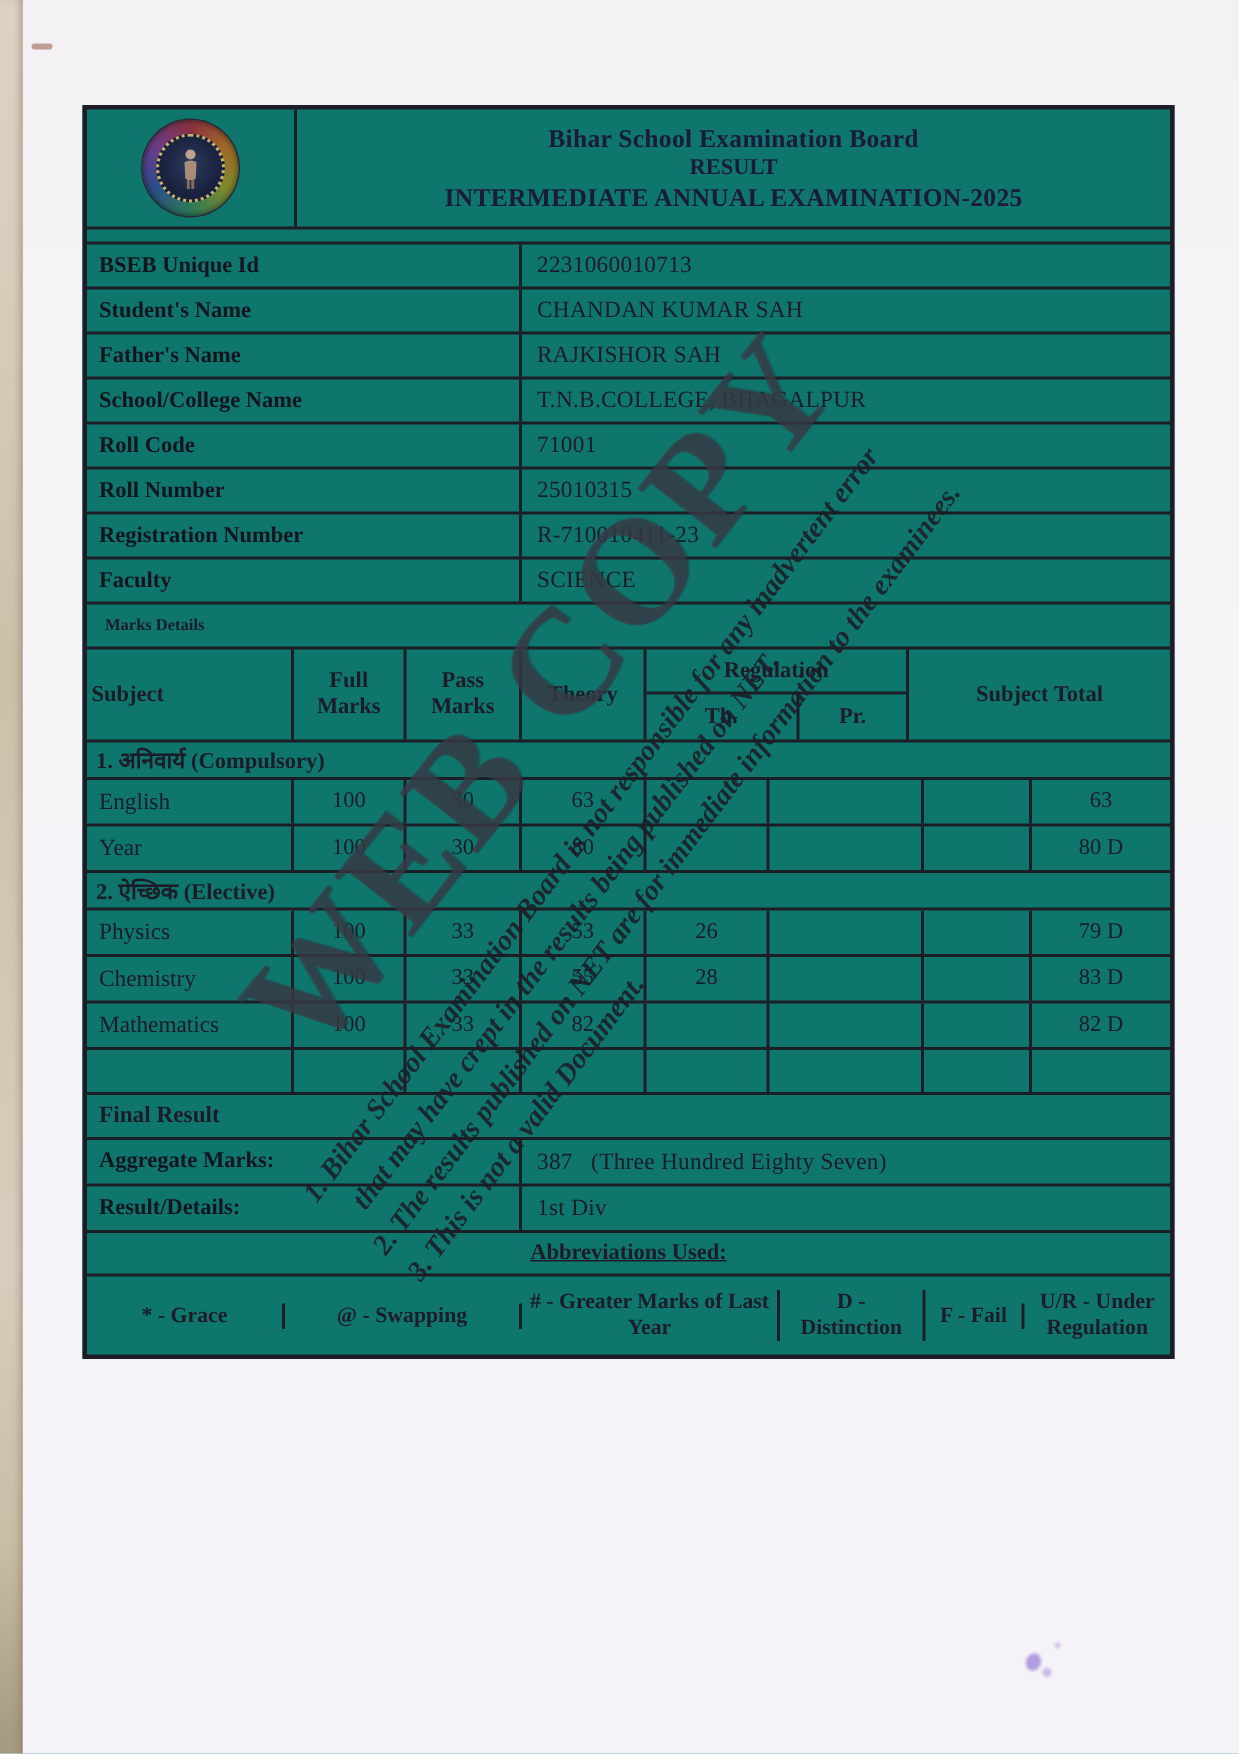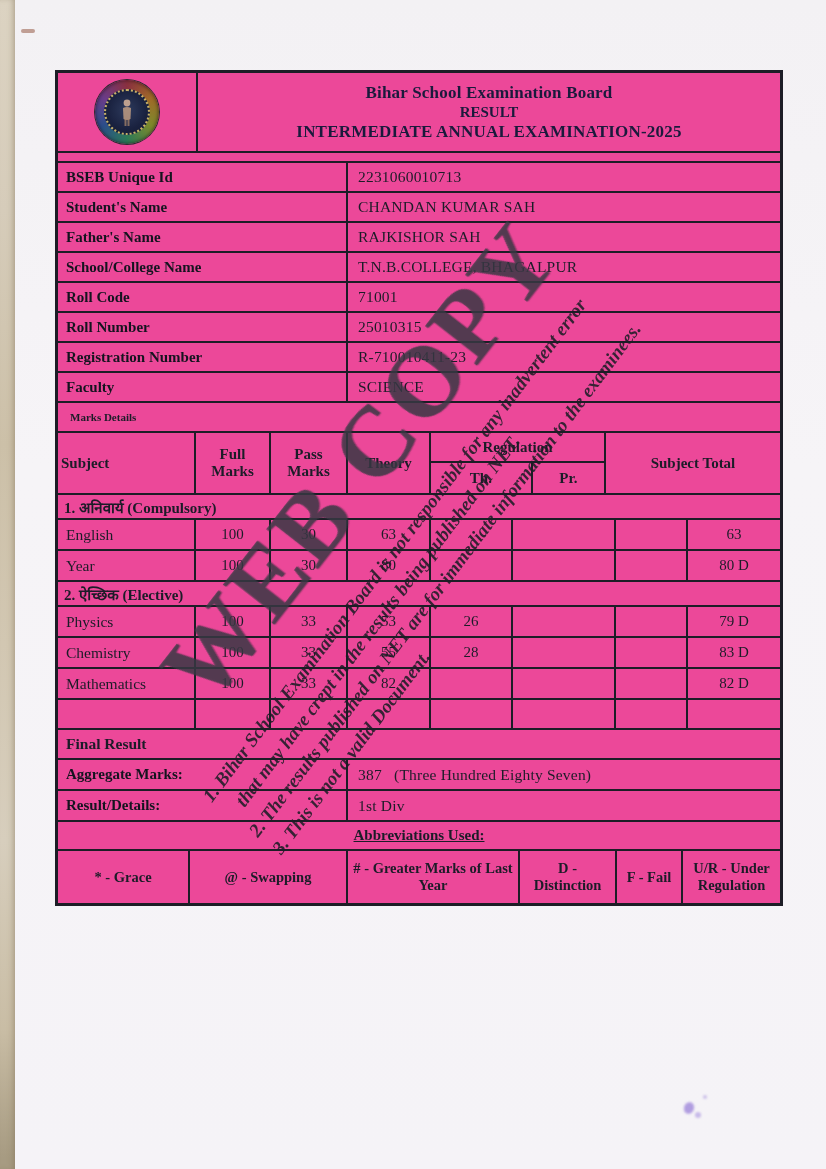--- a/index.html
+++ b/index.html
@@ -18,24 +18,24 @@
   }
   
   .edge-strip{
     position:absolute;left:0;top:0;width:15px;height:1169px;z-index:2;
     background:linear-gradient(180deg,#dcd3c2 0%,#d6ccba 18%,#ccc0a8 38%,#d2c7b2 55%,#d7cebd 72%,#c9bda5 88%,#a79b82 99%);
     box-shadow:inset -4px 0 6px -3px rgba(120,105,80,.55);
   }
   .sheet{
     position:absolute;left:55px;top:70px;width:728px;z-index:3;
     border:3px solid var(--ink);
-    background:#ec4899;
+    background:#0f766e;
   }
   .row{display:flex;border-bottom:2px solid var(--ink);}
-  .row:last-child{border-bottom:none;}
+  .row:last-child{border-bottom:none;align-items:center;}
   .cell{border-right:2px solid var(--ink);display:flex;align-items:center;overflow:hidden;}
   .cell:last-child{border-right:none;}
 
   
   .row-header{height:80px;}
   .row-spacer{height:10px;}
   .row-detail{height:30px;}
   .row-md{height:30px;}
   .row-thead{height:62px;}
   .row-sec{height:25px;}

